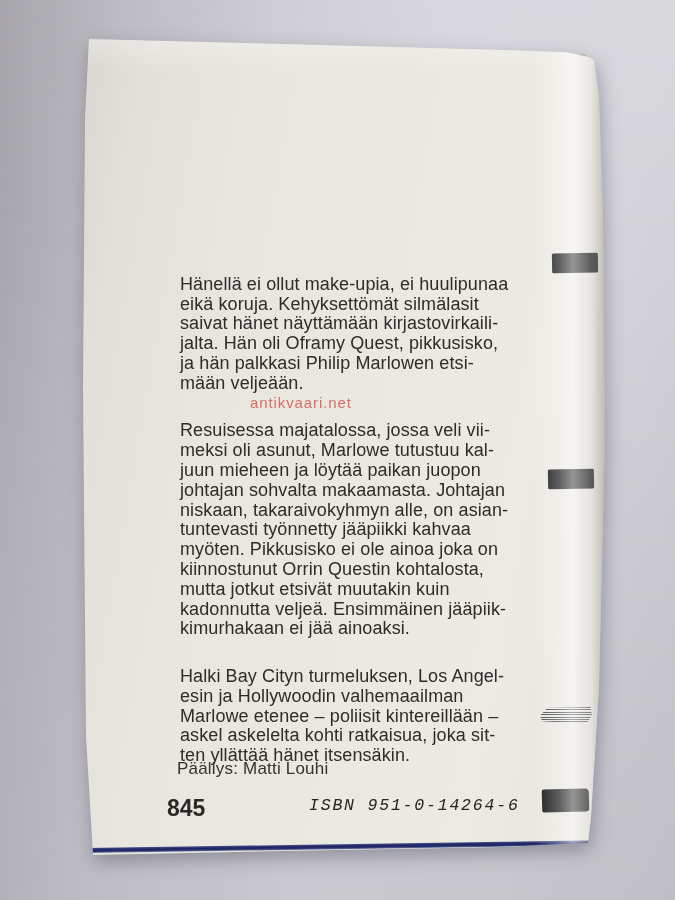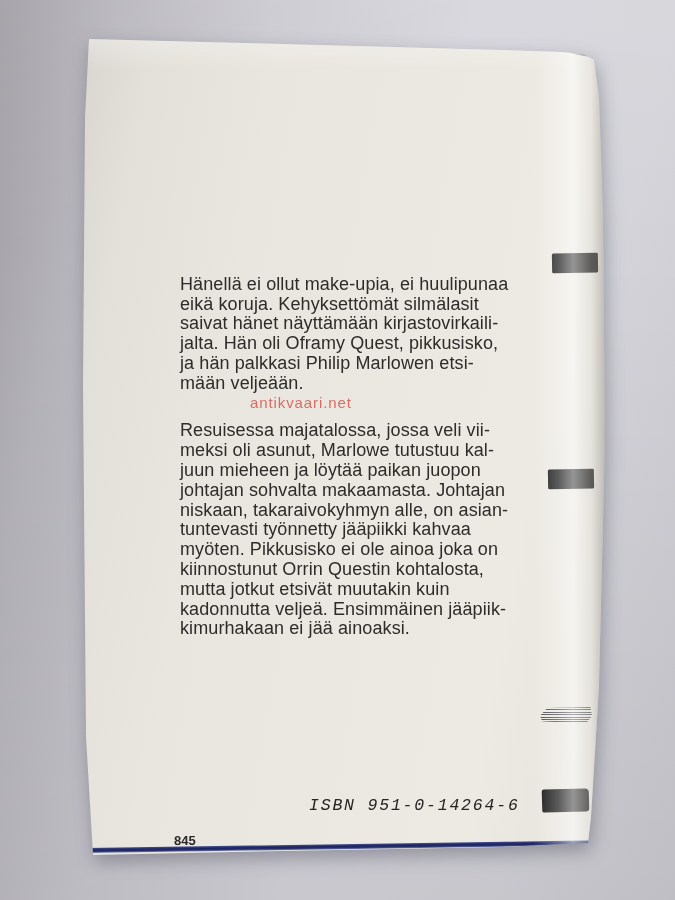--- a/index.html
+++ b/index.html
@@ -34,22 +34,22 @@
   .watermark{
     position:absolute;left:167px;top:357px;
     font-size:15px;font-weight:400;letter-spacing:.9px;
     color:rgba(205,32,25,.62);white-space:nowrap;
   }
   .credit{
     position:absolute;left:94px;top:722px;
     font-size:17px;color:#34322f;letter-spacing:.2px;
   }
   .series-number{
-    position:absolute;left:91px;top:758px;
-    font-size:13px;font-weight:bold;color:#2b2927;margin-top:38px;
+    position:absolute;left:84px;top:758px;
+    font-size:23px;font-weight:bold;color:#2b2927;
   }
   .isbn{
     position:absolute;left:226px;top:759px;
     font-family:"Liberation Mono",monospace;
     font-size:16.5px;color:#262523;letter-spacing:1.8px;white-space:nowrap;font-style:italic;
   }
   .reg-mark{position:absolute;background:#161616;border-radius:1.5px;}
   .mark-1{left:469px;top:216px;width:46px;height:20px;transform:rotate(-1deg);}
   .mark-2{left:465px;top:432px;width:46px;height:20px;transform:rotate(-1deg);}
   .mark-3{left:459px;top:752px;width:47px;height:23px;transform:rotate(-1.6deg);border-radius:2px 4px 3px 2px;}
@@ -94,24 +94,30 @@
 meksi oli asunut, Marlowe tutustuu kal-
 juun mieheen ja löytää paikan juopon
 johtajan sohvalta makaamasta. Johtajan
 niskaan, takaraivokyhmyn alle, on asian-
 tuntevasti työnnetty jääpiikki kahvaa
 myöten. Pikkusisko ei ole ainoa joka on
 kiinnostunut Orrin Questin kohtalosta,
 mutta jotkut etsivät muutakin kuin
 kadonnutta veljeä. Ensimmäinen jääpiik-
 kimurhakaan ei jää ainoaksi.</p>
+      <p>Halki Bay Cityn turmeluksen, Los Angel-
+esin ja Hollywoodin valhemaailman
+Marlowe etenee – poliisit kintereillään –
+askel askelelta kohti ratkaisua, joka sit-
+ten yllättää hänet itsensäkin.</p>
     </div>
 
     <div class="watermark">antikvaari.net</div>
 
+    <div class="credit">Päällys: Matti Louhi</div>
     <div class="series-number">845</div>
     <div class="isbn">ISBN 951-0-14264-6</div>
 
     <div class="reg-mark mark-1"></div>
     <div class="reg-mark mark-2"></div>
     <div class="stripes"></div>
     <div class="reg-mark mark-3"></div>
 
     <div class="corner-fold"></div>
     <div class="bottom-edge"></div>

